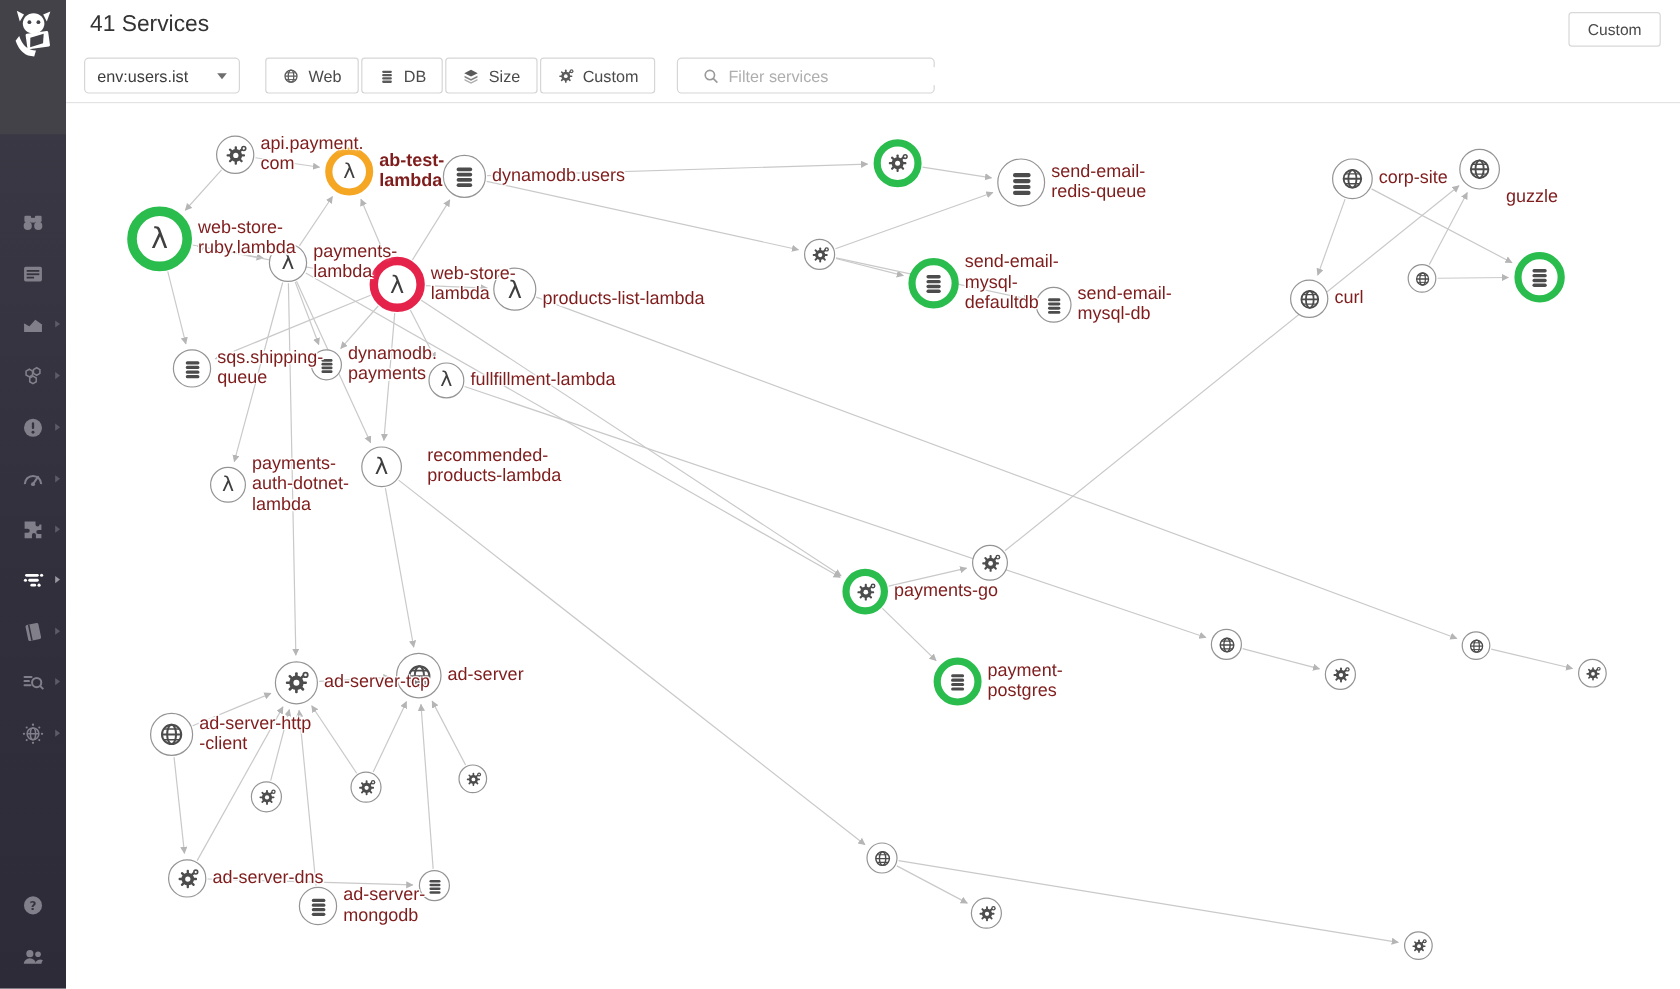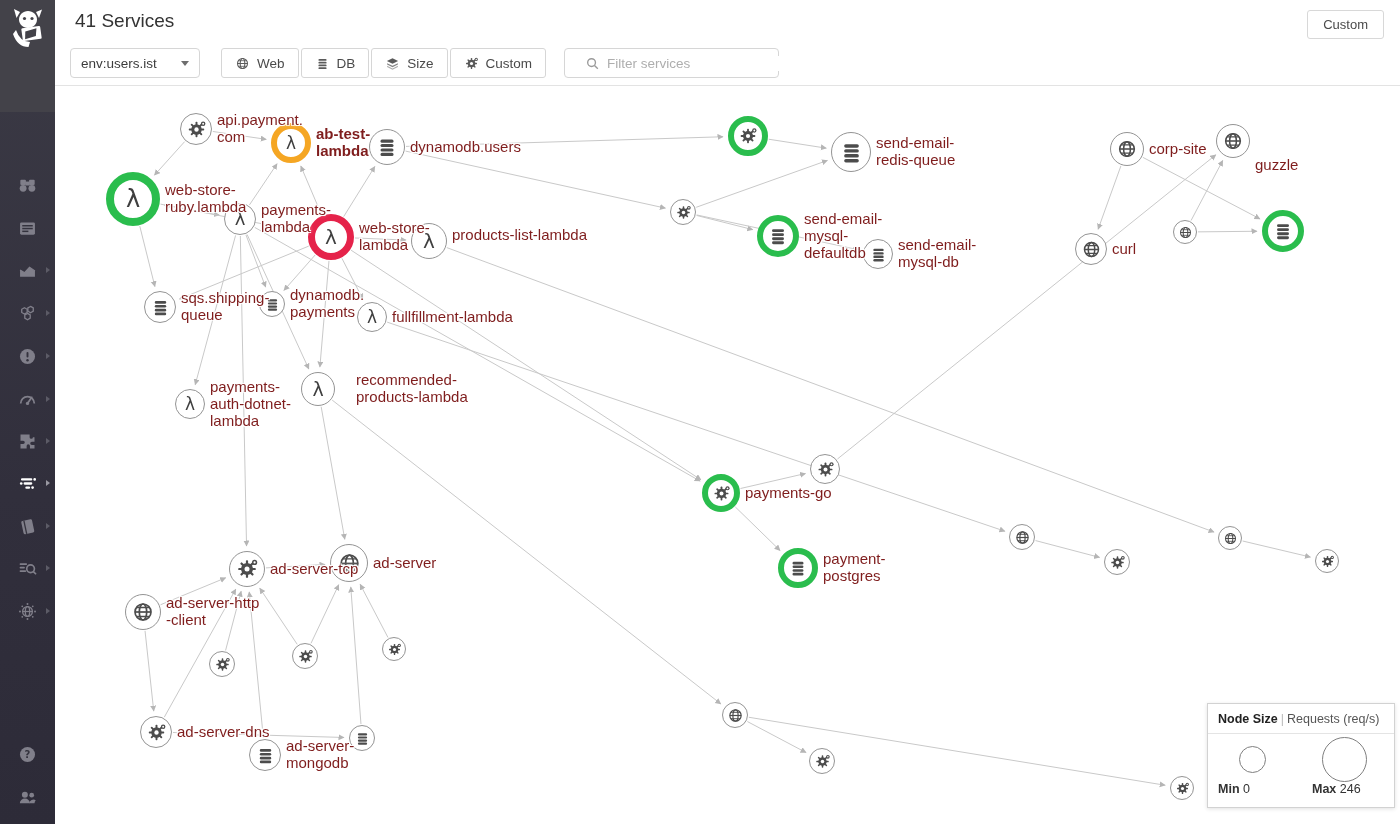--- a/index.html
+++ b/index.html
@@ -370,31 +370,20 @@
         <line x1="255.98735875062548" y1="557.3449008225416" x2="283.73595642749916" y2="498.69445573278585" stroke="#c9c9c9" stroke-width="1" marker-end="url(#arw)"></line>
         <line x1="332.972914336395" y1="551.4815696206659" x2="305.12692737896316" y2="498.26479454646295" stroke="#c9c9c9" stroke-width="1" marker-end="url(#arw)"></line>
         <line x1="305.9628577289459" y1="638.0384694281181" x2="295.77795817894986" y2="500.9340524089404" stroke="#c9c9c9" stroke-width="1" marker-end="url(#arw)"></line>
         <line x1="208.36248868737675" y1="652.0790497695599" x2="194.21545648178437" y2="505.8930503117719" stroke="#c9c9c9" stroke-width="1" marker-end="url(#arw)"></line>
         <line x1="117.99279372597911" y1="646.4949357395916" x2="289.0076301724927" y2="651.4759503933735" stroke="#c9c9c9" stroke-width="1" marker-end="url(#arw)"></line>
         <line x1="210.96721309032492" y1="481.8842815829221" x2="270.0414150438001" y2="478.4093285268353" stroke="#c9c9c9" stroke-width="1" marker-end="url(#arw)"></line>
         <line x1="266.15718143326524" y1="320.7209538512306" x2="289.79042475564637" y2="453.3720615316925" stroke="#c9c9c9" stroke-width="1" marker-end="url(#arw)"></line>
         <line x1="185.3399320203932" y1="149.99660101966012" x2="191.5400919724092" y2="460.00459862045983" stroke="#c9c9c9" stroke-width="1" marker-end="url(#arw)"></line>
       </svg>
 
-    <div class="legend">
-      <div class="legend-head">
-        <b>Node Size</b><span class="sep">|</span><span>Requests (req/s)</span>
-      </div>
-      <div class="legend-body">
-        <div class="lg-circle lg-min-c"></div>
-        <div class="lg-circle lg-max-c"></div>
-        <div class="lg-lab lg-min-l"><b>Min</b> <span>0</span></div>
-        <div class="lg-lab lg-max-l"><b>Max</b> <span>246</span></div>
-      </div>
-    </div>
   <div class="node" style="left: 125px; top: 27px; width: 32px; height: 32px; border: 1.5px solid rgb(148, 148, 148);">
         <span style="display:flex">
           <svg width="21" height="21" viewBox="0 0 24 24">
             <g fill="#4c4c4c">
               <rect x="10.9" y="3.2" width="2.2" height="4.2" rx="0.9" transform="rotate(0 12 12)"></rect>
               <rect x="10.9" y="3.2" width="2.2" height="4.2" rx="0.9" transform="rotate(45 12 12)"></rect>
               <rect x="10.9" y="3.2" width="2.2" height="4.2" rx="0.9" transform="rotate(90 12 12)"></rect>
               <rect x="10.9" y="3.2" width="2.2" height="4.2" rx="0.9" transform="rotate(135 12 12)"></rect>
               <rect x="10.9" y="3.2" width="2.2" height="4.2" rx="0.9" transform="rotate(180 12 12)"></rect>
               <rect x="10.9" y="3.2" width="2.2" height="4.2" rx="0.9" transform="rotate(225 12 12)"></rect>
@@ -434,21 +423,21 @@
         <span class="lam" style="font-size:18px">λ</span>
       </div>
       <div class="nlabel" style="left: 206px; top: 133px;">payments-<br>lambda</div>
       <div class="node" style="left: 253px; top: 128px; width: 46px; height: 46px; border: 7px solid rgb(229, 35, 74);">
         <span class="lam" style="font-size:20px">λ</span>
       </div>
       <div class="nlabel" style="left: 304px; top: 151px;">web-store-<br>lambda</div>
       <div class="node" style="left: 356px; top: 137px; width: 36px; height: 36px; border: 1.5px solid rgb(148, 148, 148);">
         <span class="lam" style="font-size:20px">λ</span>
       </div>
-      <div class="nlabel" style="left: 397px; top: 149px;">products-list-lambda</div>
+      <div class="nlabel" style="left: 397px; top: 164px;">products-list-lambda</div>
       <div class="node" style="left: 673px; top: 30px; width: 40px; height: 40px; border: 6px solid rgb(42, 189, 77);">
         <span style="display:flex">
           <svg width="20" height="20" viewBox="0 0 24 24">
             <g fill="#4c4c4c">
               <rect x="10.9" y="3.2" width="2.2" height="4.2" rx="0.9" transform="rotate(0 12 12)"></rect>
               <rect x="10.9" y="3.2" width="2.2" height="4.2" rx="0.9" transform="rotate(45 12 12)"></rect>
               <rect x="10.9" y="3.2" width="2.2" height="4.2" rx="0.9" transform="rotate(90 12 12)"></rect>
               <rect x="10.9" y="3.2" width="2.2" height="4.2" rx="0.9" transform="rotate(135 12 12)"></rect>
               <rect x="10.9" y="3.2" width="2.2" height="4.2" rx="0.9" transform="rotate(180 12 12)"></rect>
               <rect x="10.9" y="3.2" width="2.2" height="4.2" rx="0.9" transform="rotate(225 12 12)"></rect>

